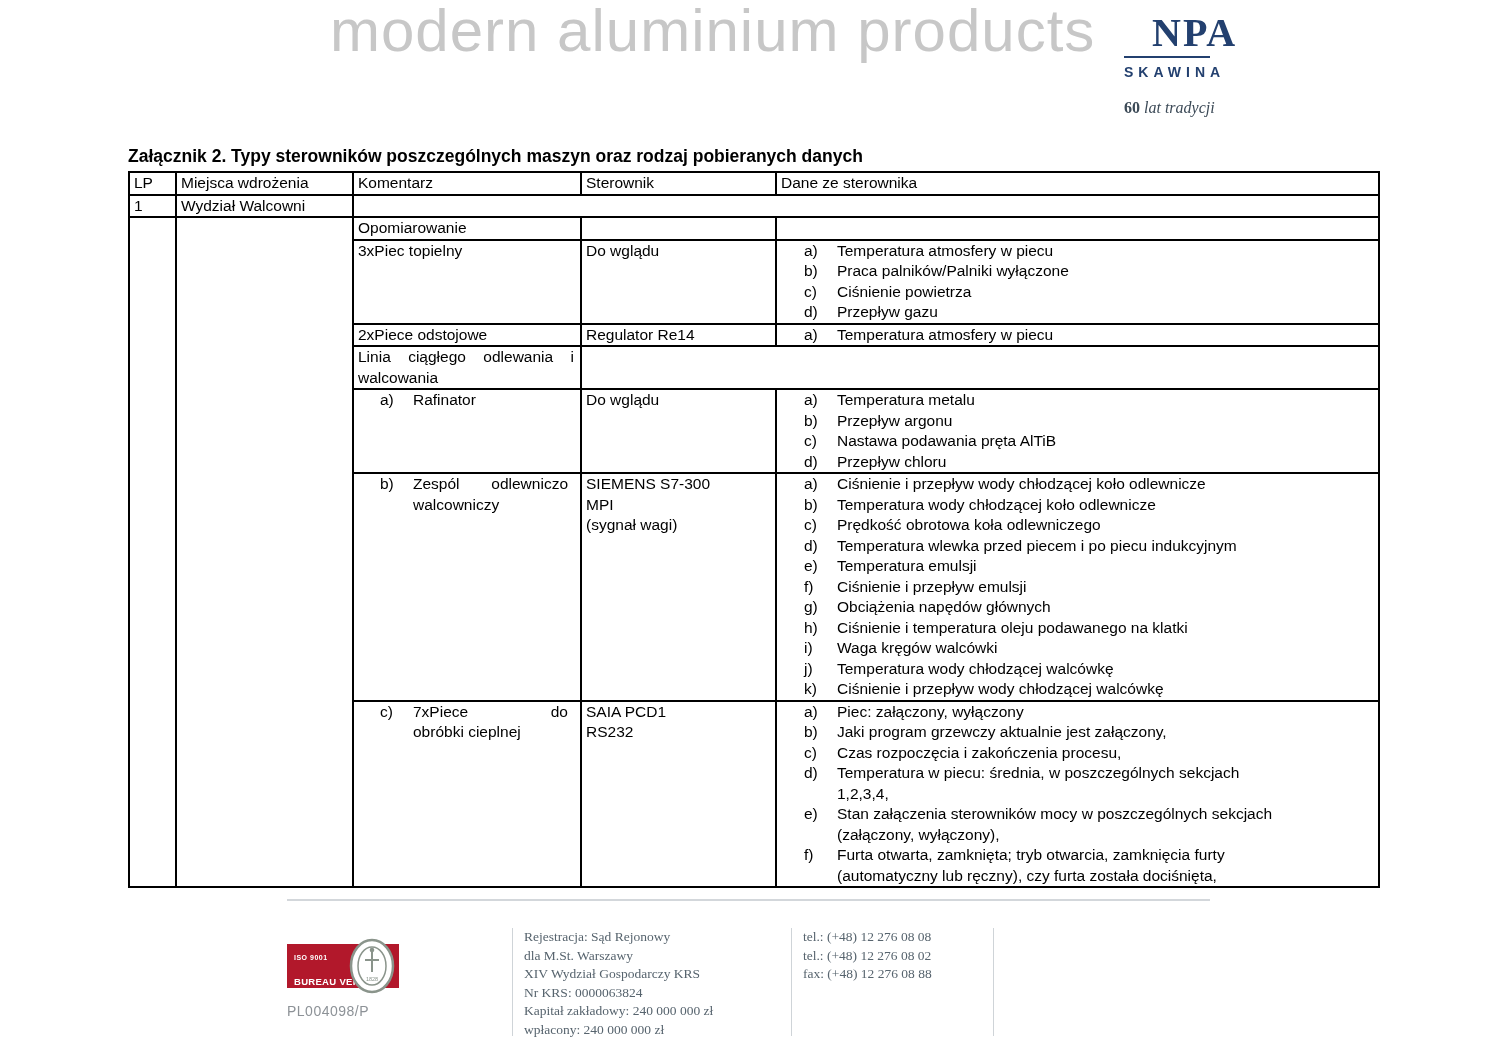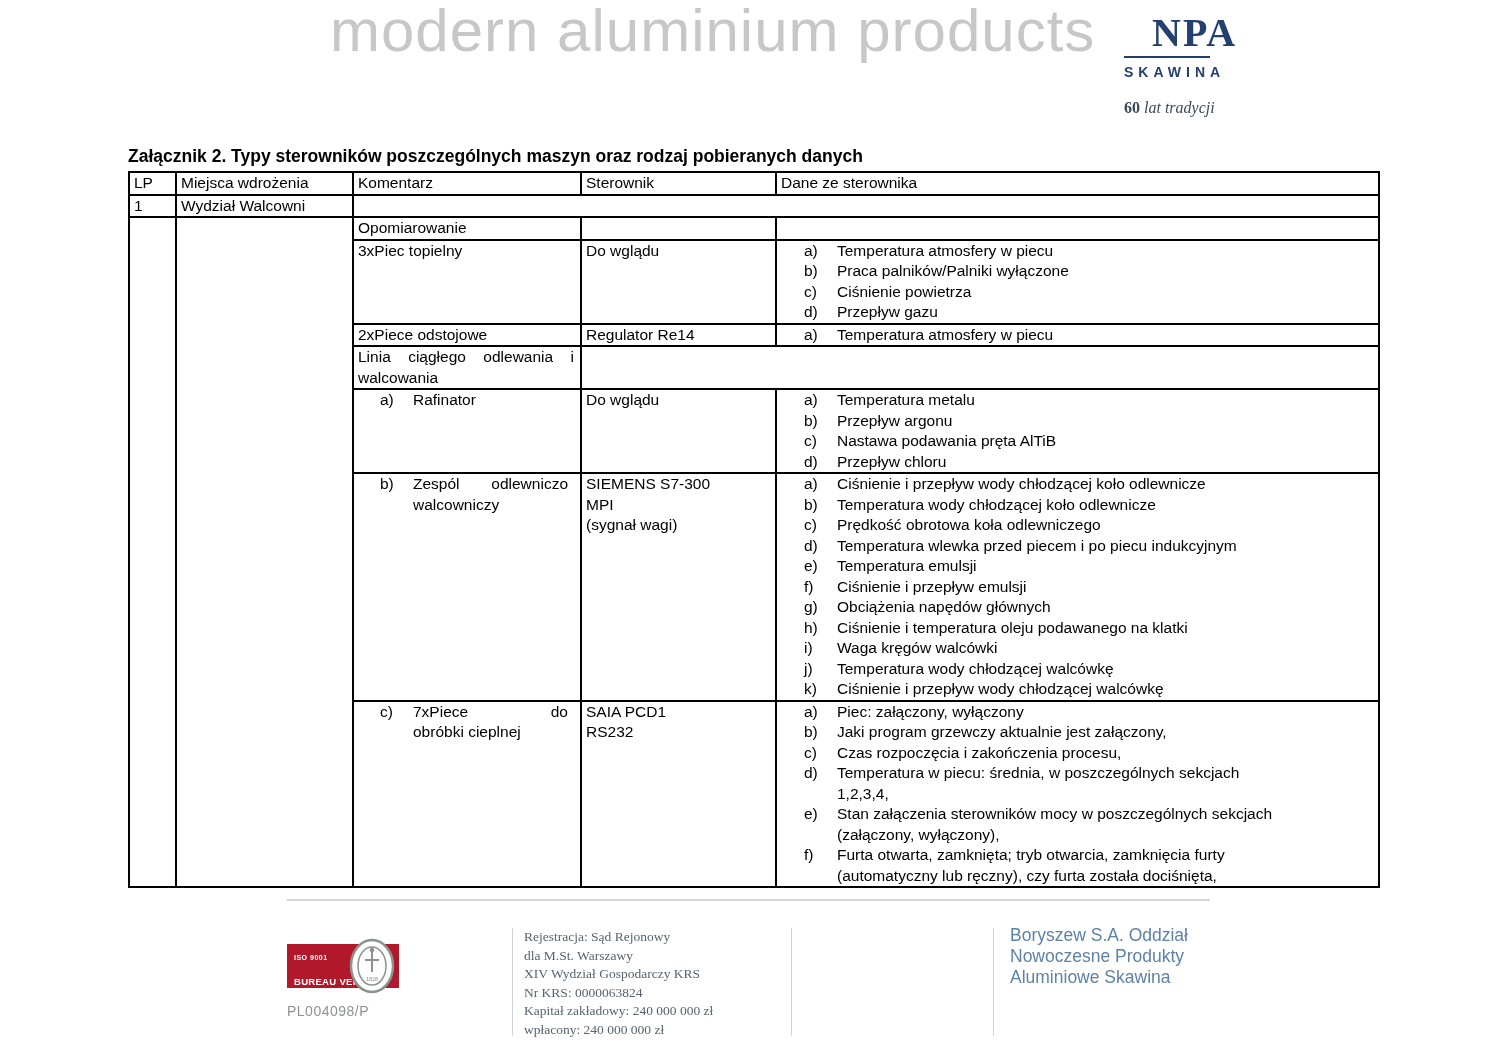--- a/index.html
+++ b/index.html
@@ -288,22 +288,22 @@
       <div>Rejestracja: Sąd Rejonowy</div>
       <div>dla M.St. Warszawy</div>
       <div>XIV Wydział  Gospodarczy KRS</div>
       <div>Nr KRS: 0000063824</div>
       <div>Kapitał zakładowy: 240 000 000 zł</div>
       <div>wpłacony: 240 000 000 zł</div>
     </div>
 </div>
 
 <div class="fcol" style="left:803px;width:185px">
+  <div>
+      <div>tel.: (+48) 12 276 08 08</div>
+      <div>tel.: (+48) 12 276 08 02</div>
+      <div>fax: (+48) 12 276 08 88</div>
+    </div>
   <div class="gap"></div>
 </div>
 
 <div class="fcol" style="left:1010px;top:925px;width:210px">
-  <div class="company">
-      <div>Boryszew S.A. Oddział</div>
-      <div>Nowoczesne Produkty</div>
-      <div>Aluminiowe Skawina</div>
-    </div>
 </div>
 
 </body></html>

